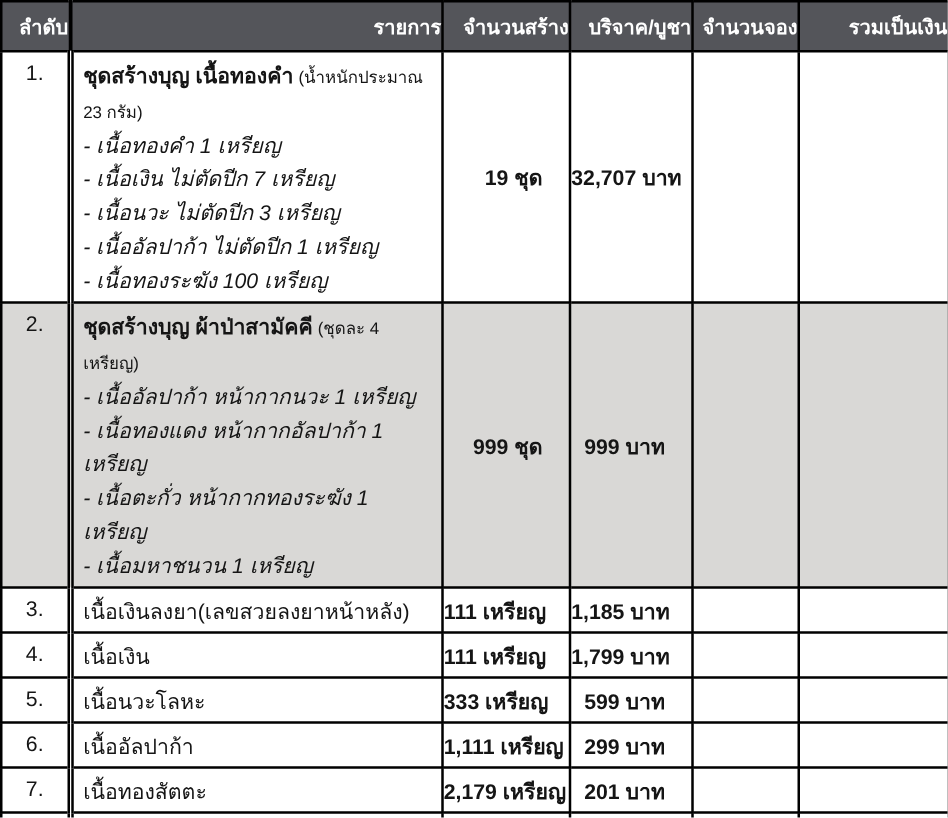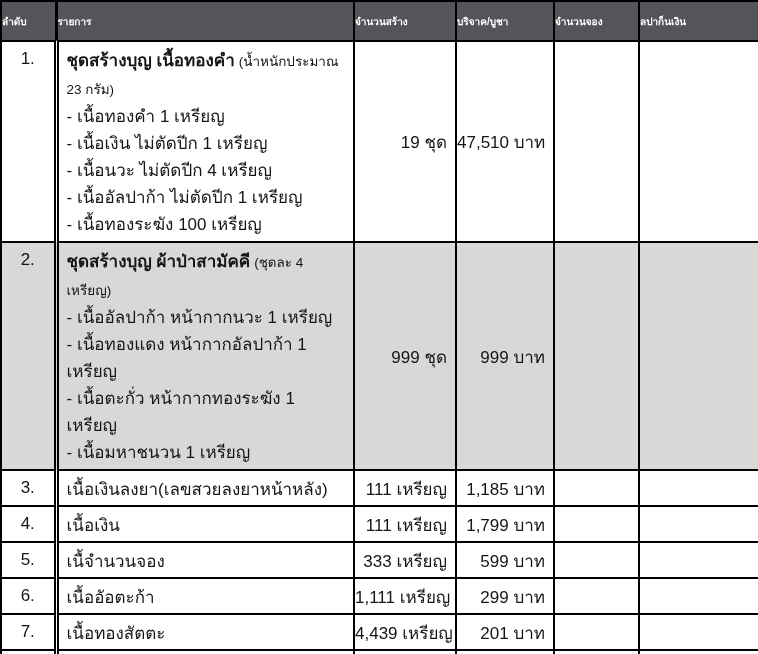--- a/index.html
+++ b/index.html
@@ -20,43 +20,43 @@
     width:758px;border-collapse:collapse;table-layout:fixed;
   }
   col.c-no{width:55px;}
   col.c-item{width:298px;}
   col.c-qty{width:102px;}
   col.c-price{width:98px;}
   col.c-res{width:85px;}
   col.c-total{width:120px;}
   th{
     background:var(--header-bg);color:#fff;
-    font-weight:bold;font-size:10px;
-    height:40px;text-align:left;vertical-align:middle;
+    font-weight:bold;font-size:16px;
+    height:40px;text-align:right;vertical-align:middle;
     border:2px solid var(--line);
   }
   td{
     border:2px solid var(--line);
     font-size:17px;vertical-align:middle;
     background:#fff;
   }
   tr.shaded td{background:var(--shade);}
   td.no{text-align:center;}
   td.item{padding:3px 8px;border-left:5px double var(--line);}
   th.item{border-left:3px solid var(--line);margin-top:28px;}
   td.qty,td.price{
-    text-align:right;font-weight:normal;
-    padding-right:8px;white-space:nowrap;
+    text-align:right;font-weight:bold;
+    padding-right:21px;white-space:nowrap;
   }
   tr.tall td.no{vertical-align:top;padding-top:7px;}
   tr.tall td.item{vertical-align:top;padding-top:5px;}
   tr.tall .row1-lines div,.tl{line-height:27px;}
   .tl .title{font-weight:bold;font-size:17px;}
   .tl .note{font-size:13.5px;font-weight:normal;margin-left:4px;}
-  .line{line-height:27px;}
+  .line{line-height:27px;font-style:italic;}
   tr.short{height:36px;}
   tr.r1{height:173px;}
   tr.r2{height:143px;}
 </style>
 </head>
 <body>
 
 <table class="order">
   <colgroup>
     <col class="c-no">
@@ -66,38 +66,38 @@
       <col class="c-res">
       <col class="c-total">
   </colgroup>
   <thead>
     <tr>
       <th>ลำดับ</th>
       <th class="item">รายการ</th>
       <th>จำนวนสร้าง</th>
       <th>บริจาค/บูชา</th>
       <th>จำนวนจอง</th>
-      <th>ลปาก็นเงิน</th>
+      <th>รวมเป็นเงิน</th>
     </tr>
   </thead>
   <tbody>
     <tr class="tall r1">
       <td class="no">1.</td>
       <td class="item">
         <div class="tl">
           <span class="title">ชุดสร้างบุญ เนื้อทองคำ</span><span class="note">(น้ำหนักประมาณ 23 กรัม)</span>
         </div>
         <div class="line">- เนื้อทองคำ 1 เหรียญ</div>
-        <div class="line">- เนื้อเงิน ไม่ตัดปีก 1 เหรียญ</div>
-        <div class="line">- เนื้อนวะ ไม่ตัดปีก 4 เหรียญ</div>
+        <div class="line">- เนื้อเงิน ไม่ตัดปีก 7 เหรียญ</div>
+        <div class="line">- เนื้อนวะ ไม่ตัดปีก 3 เหรียญ</div>
         <div class="line">- เนื้ออัลปาก้า ไม่ตัดปีก 1 เหรียญ</div>
         <div class="line">- เนื้อทองระฆัง 100 เหรียญ</div>
       </td>
       <td class="qty">19 ชุด</td>
-      <td class="price">47,510 บาท</td>
+      <td class="price">32,707 บาท</td>
       <td></td>
       <td></td>
     </tr>
     <tr class="tall r2 shaded">
       <td class="no">2.</td>
       <td class="item">
         <div class="tl">
           <span class="title">ชุดสร้างบุญ ผ้าป่าสามัคคี</span><span class="note">(ชุดละ 4 เหรียญ)</span>
         </div>
         <div class="line">- เนื้ออัลปาก้า หน้ากากนวะ 1 เหรียญ</div>
@@ -126,43 +126,43 @@
         <span>เนื้อเงิน</span>
       </td>
       <td class="qty">111 เหรียญ</td>
       <td class="price">1,799 บาท</td>
       <td></td>
       <td></td>
     </tr>
     <tr class="short">
       <td class="no">5.</td>
       <td class="item">
-        <span>เนื้จำนวนจอง</span>
+        <span>เนื้อนวะโลหะ</span>
       </td>
       <td class="qty">333 เหรียญ</td>
       <td class="price">599 บาท</td>
       <td></td>
       <td></td>
     </tr>
     <tr class="short">
       <td class="no">6.</td>
       <td class="item">
-        <span>เนื้ออัอตะก้า</span>
+        <span>เนื้ออัลปาก้า</span>
       </td>
       <td class="qty">1,111 เหรียญ</td>
       <td class="price">299 บาท</td>
       <td></td>
       <td></td>
     </tr>
     <tr class="short">
       <td class="no">7.</td>
       <td class="item">
         <span>เนื้อทองสัตตะ</span>
       </td>
-      <td class="qty">4,439 เหรียญ</td>
+      <td class="qty">2,179 เหรียญ</td>
       <td class="price">201 บาท</td>
       <td></td>
       <td></td>
     </tr>
     <tr class="short">
       <td class="no">8.</td>
       <td class="item">
         
       </td>
       <td class="qty">5,555 เหรียญ</td>

